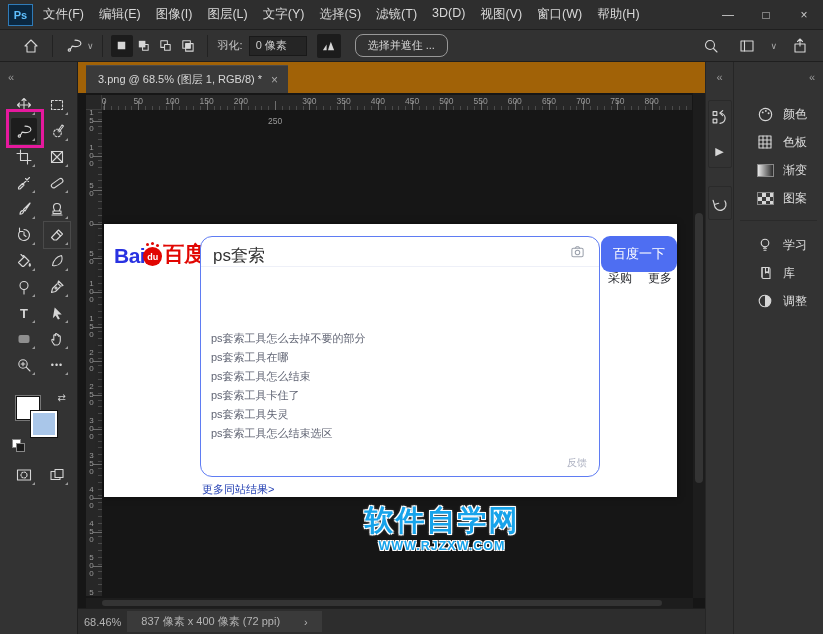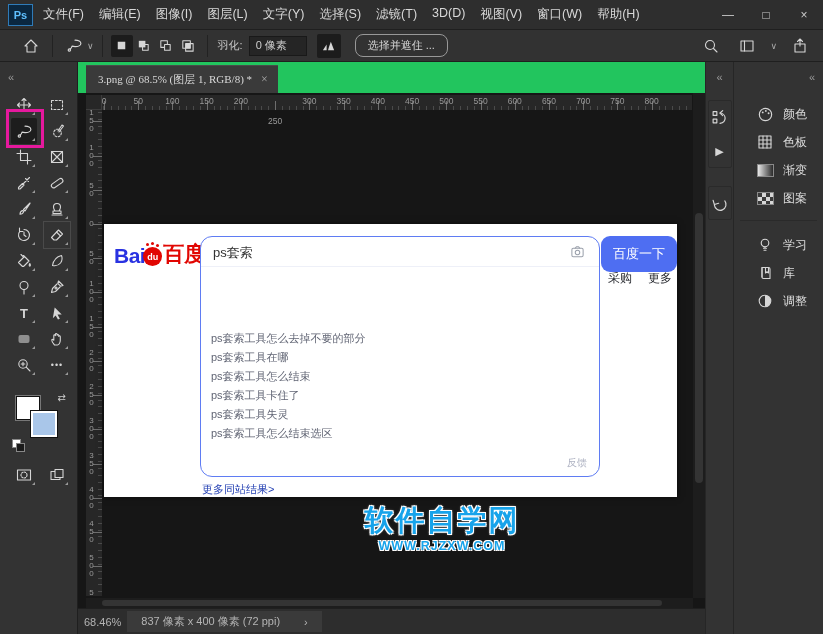--- a/index.html
+++ b/index.html
@@ -64,21 +64,21 @@
     border:2px solid #fff; box-shadow:0 0 0 1px #111; }
   .swap { position:absolute; right:2px; top:-2px; font-size:10px; color:#cfcfcf; }
   .mini { position:absolute; left:0; bottom:0; width:9px; height:9px; background:#fff;
     border:1px solid #888; }
   .mini::after { content:''; position:absolute; left:3px; top:3px; width:7px; height:7px;
     background:#1a1a1a; border:1px solid #888; }
   .tools.bottom { margin-top:14px; }
 
   
   .center { width:627px; display:flex; flex-direction:column; flex:0 0 627px; min-height:0; }
-  .tabstrip { height:31px; background:#22c55e; display:flex; align-items:flex-end; flex:0 0 31px;font-family:Liberation Serif, serif; }
+  .tabstrip { height:31px; background:#a16207; display:flex; align-items:flex-end; flex:0 0 31px; }
   .tab { height:28px; background:#3a3a3a; display:flex; align-items:center; gap:9px;
     padding:0 10px 0 12px; margin-left:8px; font-size:11px; color:#d8d8d8;
     border-top:1px solid #4a4a4a; }
   .tab-close { color:#a9a9a9; font-size:12px; }
 
   .canvas { flex:1; position:relative; background:#161616; overflow:hidden; }
   .ruler-corner { position:absolute; left:8px; top:2px; width:16px; height:15px;
     background:#272727; border-right:1px solid #3c3c3c; border-bottom:1px solid #3c3c3c; }
   .h-ruler { position:absolute; left:24px; top:2px; right:13px; height:15px; background-color:#272727;
     background-image:repeating-linear-gradient(90deg,#4a4a4a 0,#4a4a4a 1px,transparent 1px,transparent 6.846px);
@@ -105,21 +105,21 @@
     color:#fff; font-size:9px; font-weight:bold; display:flex; align-items:center;
     justify-content:center; margin:0 1px 2px -2px; }
   .bd-paw::before { content:''; position:absolute; left:3px; top:-4px; width:3px; height:3px;
     border-radius:50%; background:#e10602; box-shadow:5px -1px 0 #e10602, 10px 1px 0 #e10602; }
   .bd-hanzi { font-size:21px; font-weight:bold; color:#e10602; }
   .bd-nav { position:absolute; left:504px; top:46px; display:flex; gap:16px;
     font-size:12px; color:#26282e; }
   .bd-searchbox { position:absolute; left:96px; top:12px; width:400px; height:241px;
     border:1.5px solid #5f7cf3; border-radius:12px; background:#fff; z-index:2; }
   .bd-inputrow { height:30px; border-bottom:1px solid #eef0f8; position:relative; }
-  .bd-query { position:absolute; left:12px; top:7px; font-size:13px; color:#333; }
+  .bd-query { position:absolute; left:12px; top:7px; font-size:17px; color:#333; }
   .bd-cam { position:absolute; right:14px; top:7px; }
   .bd-sugg { padding-top:62px; }
   .bd-sugg div { height:19px; line-height:19px; padding-left:10px; font-size:11px; color:#626675;
     white-space:nowrap; overflow:hidden; }
   .bd-feedback { position:absolute; right:12px; bottom:6px; font-size:10px; color:#aeb2c2; }
   .bd-button { position:absolute; left:497px; top:12px; width:76px; height:36px; background:#4e6ef2;
     color:#fff; font-size:13px; border:none; border-radius:9px; z-index:3;
     display:flex; align-items:center; justify-content:center; }
   .bd-more { position:absolute; left:98px; top:258px; font-size:11px; color:#2440b3; }
 

